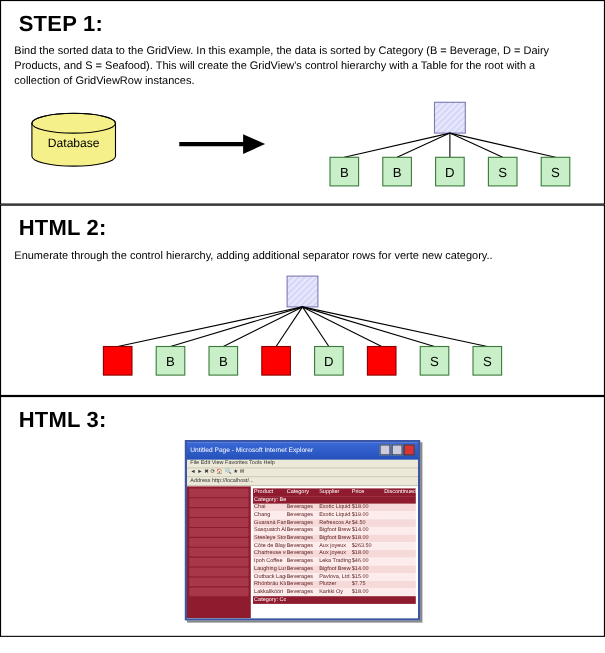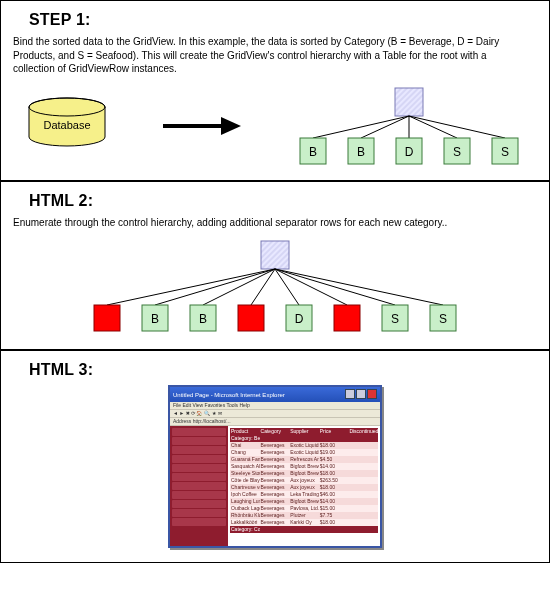--- a/index.html
+++ b/index.html
@@ -8,22 +8,22 @@
     font-family: Arial, Helvetica, sans-serif;
     background: #fff;
     width: 550px;
   }
   .panel {
     border: 1px solid #000;
     padding: 10px 12px 14px 12px;
   }
   .panel + .panel { margin-top: 0; }
   h2.step-title {
-    margin: 0 0 6px 16px;
-    font-size: 16px;
+    margin: 0 0 6px 4px;
+    font-size: 20px;
     font-weight: 900;
     letter-spacing: .2px;
   }
   p.step-body {
     margin: 0 12px 10px 0;
     font-size: 10px;
     line-height: 1.35;
     color: #000;
   }
   
@@ -164,21 +164,21 @@
           <rect x="203" y="52" width="26" height="26" fill="#c9efc9" stroke="#3a7a3a"></rect>
             <text x="216" y="70">S</text>
         </g>
       </svg>
     </div>
   </div>
 </section>
 
 <section class="panel">
   <h2 class="step-title">HTML 2:</h2>
-  <p class="step-body">Enumerate through the control hierarchy, adding additional separator rows for each new category..</p>
+  <p class="step-body">Enumerate through the control hierarchy, adding additional separator rows for verte new category..</p>
 
   <div>
     <svg class="tree-svg" width="400" height="96" viewBox="0 0 400 96">
       <defs>
         <pattern id="h2" width="4" height="4" patternUnits="userSpaceOnUse" patternTransform="rotate(45)">
           <rect width="4" height="4" fill="#e8e8ff"></rect>
           <rect width="2" height="4" fill="#d6d6f5"></rect>
         </pattern>
       </defs>
       <rect x="186" y="2" width="28" height="28" fill="url(#h2)" stroke="#7a7ab5"></rect>

